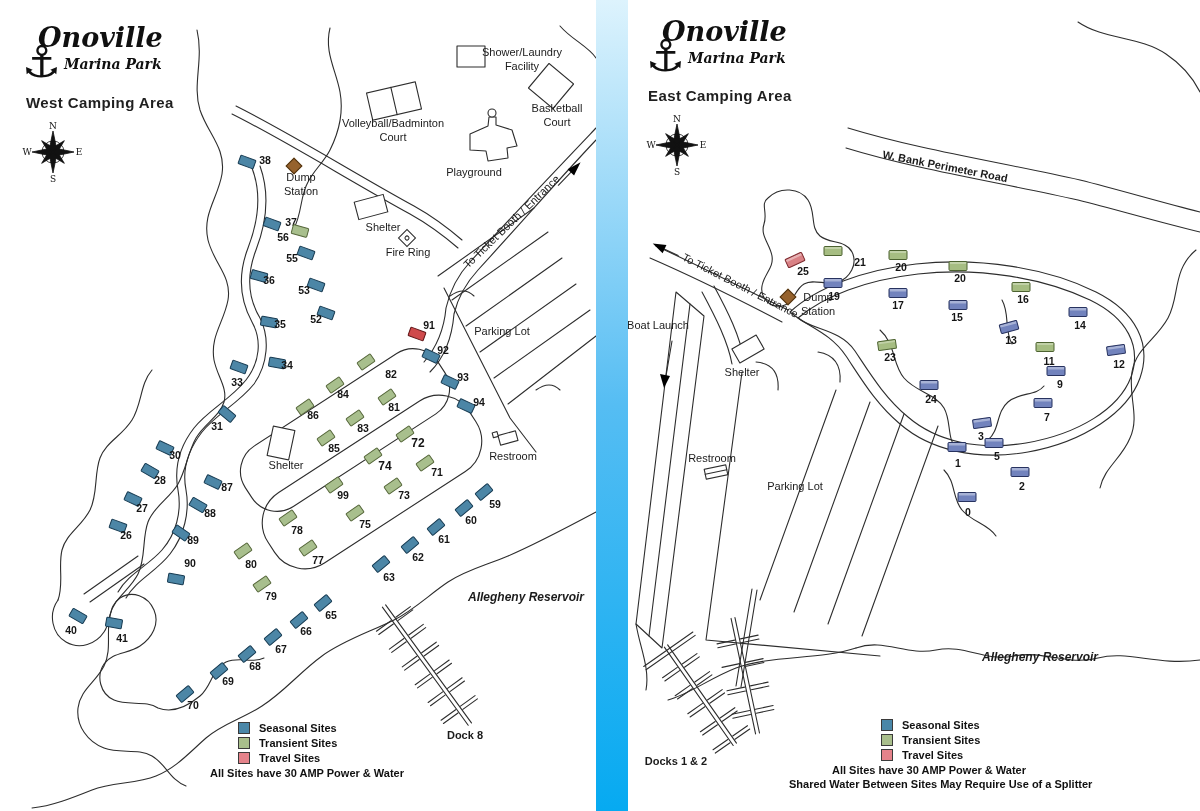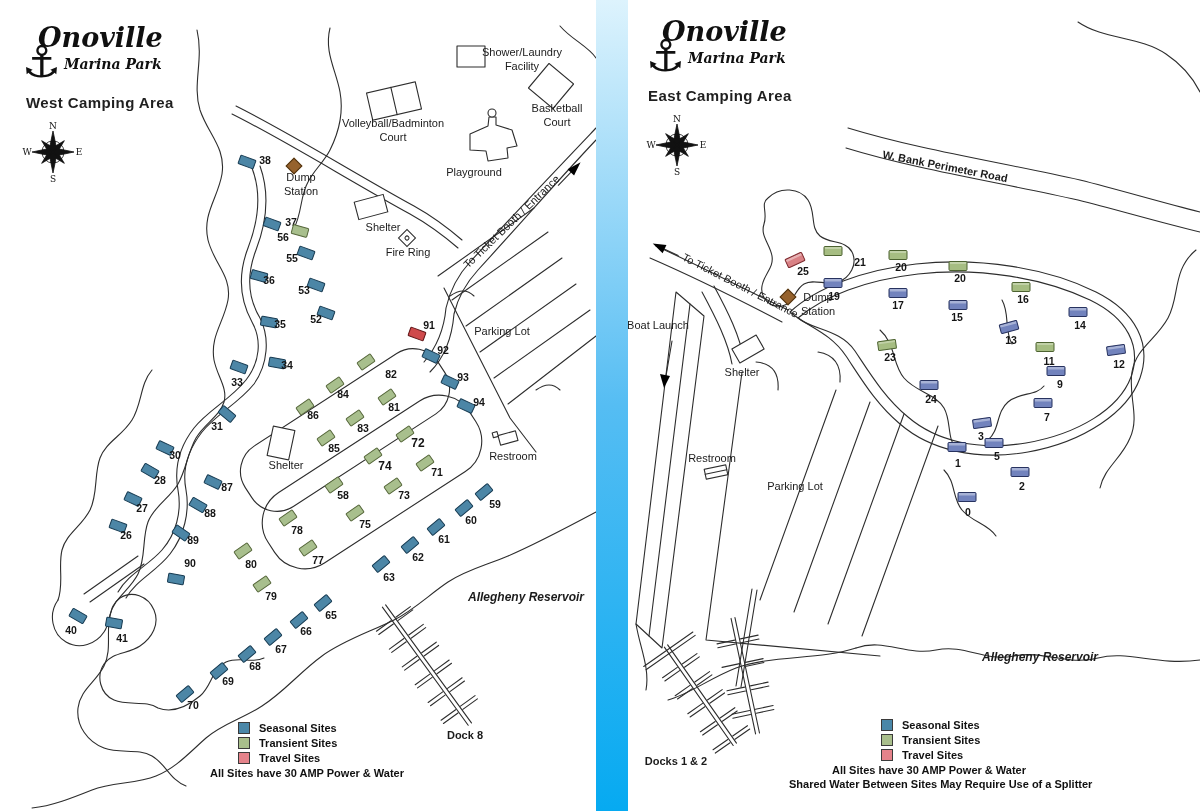--- a/index.html
+++ b/index.html
@@ -301,21 +301,21 @@
       <div class="site-num" style="left: 363px; top: 428px;">83</div>
       <div class="site-marker west transient" style="left: 326px; top: 438px; transform: translate(-50%, -50%) rotate(-35deg); background: rgb(168, 191, 141);"></div>
       <div class="site-num" style="left: 334px; top: 448px;">85</div>
       <div class="site-marker west transient" style="left: 405px; top: 434px; transform: translate(-50%, -50%) rotate(-35deg); background: rgb(168, 191, 141);"></div>
       <div class="site-num big" style="left: 418px; top: 443px;">72</div>
       <div class="site-marker west transient" style="left: 373px; top: 456px; transform: translate(-50%, -50%) rotate(-35deg); background: rgb(168, 191, 141);"></div>
       <div class="site-num big" style="left: 385px; top: 466px;">74</div>
       <div class="site-marker west transient" style="left: 425px; top: 463px; transform: translate(-50%, -50%) rotate(-35deg); background: rgb(168, 191, 141);"></div>
       <div class="site-num" style="left: 437px; top: 472px;">71</div>
       <div class="site-marker west transient" style="left: 334px; top: 485px; transform: translate(-50%, -50%) rotate(-35deg); background: rgb(168, 191, 141);"></div>
-      <div class="site-num" style="left: 343px; top: 495px;">58</div>
+      <div class="site-num" style="left: 343px; top: 495px;">99</div>
       <div class="site-marker west transient" style="left: 393px; top: 486px; transform: translate(-50%, -50%) rotate(-35deg); background: rgb(168, 191, 141);"></div>
       <div class="site-num" style="left: 404px; top: 495px;">73</div>
       <div class="site-marker west transient" style="left: 288px; top: 518px; transform: translate(-50%, -50%) rotate(-35deg); background: rgb(168, 191, 141);"></div>
       <div class="site-num" style="left: 297px; top: 530px;">78</div>
       <div class="site-marker west transient" style="left: 355px; top: 513px; transform: translate(-50%, -50%) rotate(-35deg); background: rgb(168, 191, 141);"></div>
       <div class="site-num" style="left: 365px; top: 524px;">75</div>
       <div class="site-marker west transient" style="left: 308px; top: 548px; transform: translate(-50%, -50%) rotate(-35deg); background: rgb(168, 191, 141);"></div>
       <div class="site-num" style="left: 318px; top: 560px;">77</div>
       <div class="site-marker west transient" style="left: 243px; top: 551px; transform: translate(-50%, -50%) rotate(-35deg); background: rgb(168, 191, 141);"></div>
       <div class="site-num" style="left: 251px; top: 564px;">80</div>

